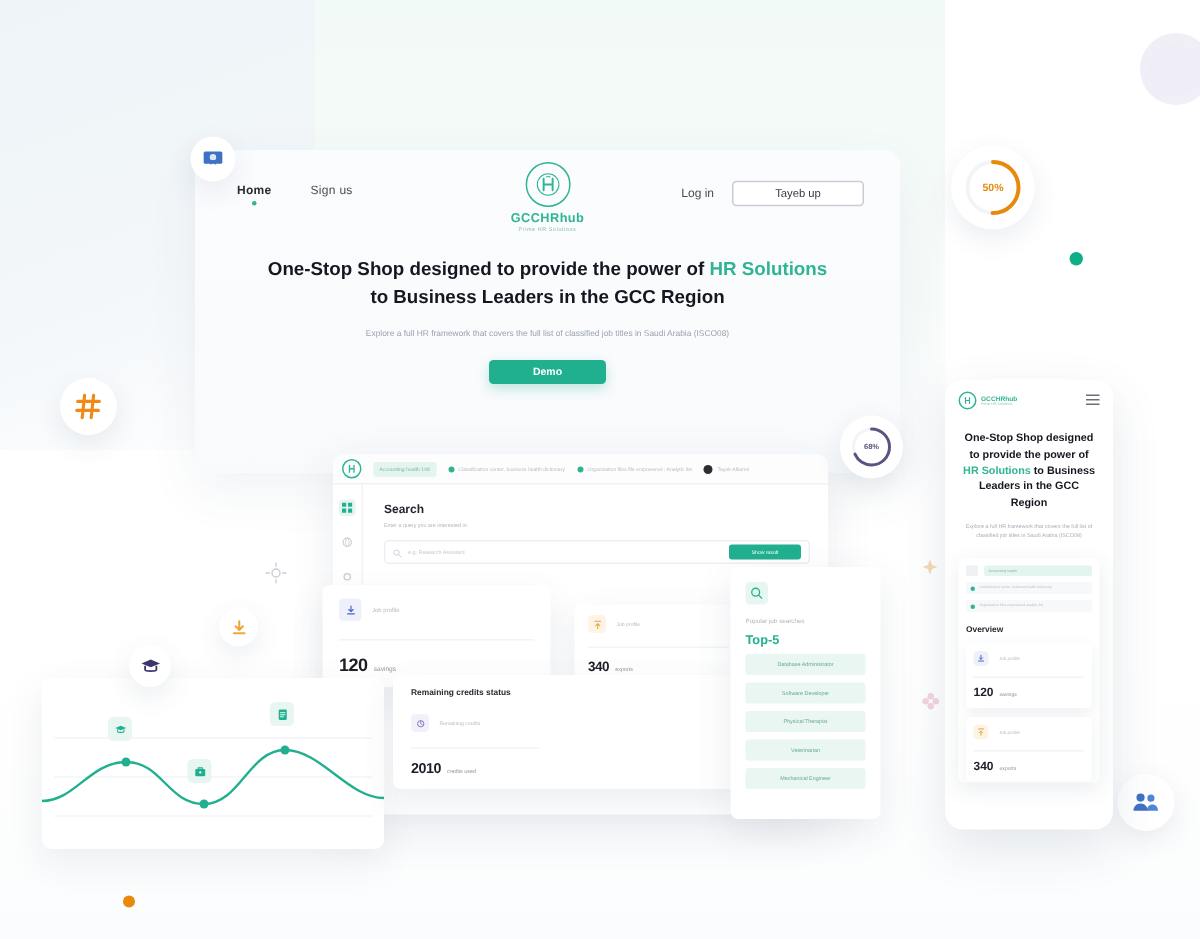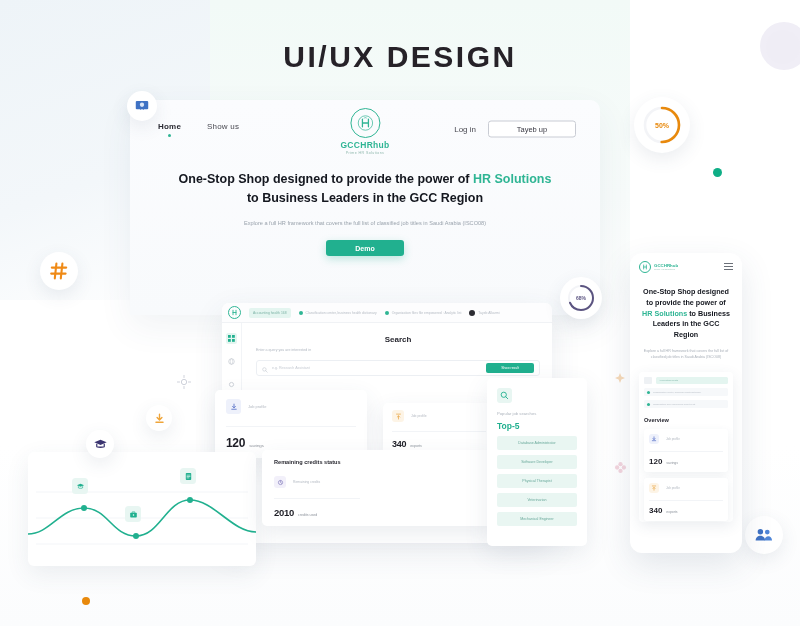--- a/index.html
+++ b/index.html
@@ -124,21 +124,21 @@
   .dash-rail {
     width: 20px; border-right: 1px solid #f2f4f7; padding-top: 10px;
     display: flex; flex-direction: column; align-items: center; gap: 12px;
   }
   .rail-ico {
     width: 11px; height: 11px; border-radius: 2.5px;
     display: flex; align-items: center; justify-content: center;
   }
   .rail-ico.on { background: #e4f5f0; }
   .dash-main { flex: 1; padding: 12px 12px 0 14px; }
-  .dash-h { font-size: 8px; font-weight: 700; color: #26262e; text-align: center; }
+  .dash-h { font-size: 8px; font-weight: 700; color: #26262e; }
   .dash-sub { font-size: 3.6px; color: #b0b7c0; margin-top: 4px; }
   .searchbar {
     margin-top: 8px; height: 16px; border: 1px solid #eceff3; border-radius: 3px;
     display: flex; align-items: center; padding: 0 5px; gap: 4px;
     justify-content: space-between;
   }
   .searchbar .ph { font-size: 3.6px; color: #c5cad2; }
   .srch-left { display: flex; align-items: center; gap: 4px; }
   .show-btn {
     width: 48px; height: 10px; border-radius: 2px; background: #21b08f;
@@ -261,27 +261,26 @@
 </head>
 <body>
 
 <div class="stage">
 
   <div class="bg-blue"></div>
   <div class="bg-mint"></div>
   <div class="bg-bottom"></div>
   <div class="circle-lg"></div>
 
-  <div class="page-title">UI/UX DESIGN</div>
 
   <div class="browser">
     <div class="nav">
       <div class="nav-left">
         <span class="nav-link active">Home</span>
-        <span class="nav-link">Show us</span>
+        <span class="nav-link">Sign us</span>
       </div>
       <div class="brand">
         <div class="brand-mark">
           <svg width="18" height="18" viewBox="0 0 18 18">
             <circle cx="9" cy="9" r="7.2" fill="none" stroke="#2fb594" stroke-width=".7"></circle>
             <path d="M6 5.2v7.6M6 9h6M12 5.2v7.6" stroke="#2fb594" stroke-width="1.3" fill="none" stroke-linecap="round"></path>
             <path d="M7.6 4.4c0-1 2.8-1 2.8 0" stroke="#2fb594" stroke-width=".7" fill="none"></path>
           </svg>
         </div>
         <div class="brand-name">GCCHRhub</div>

